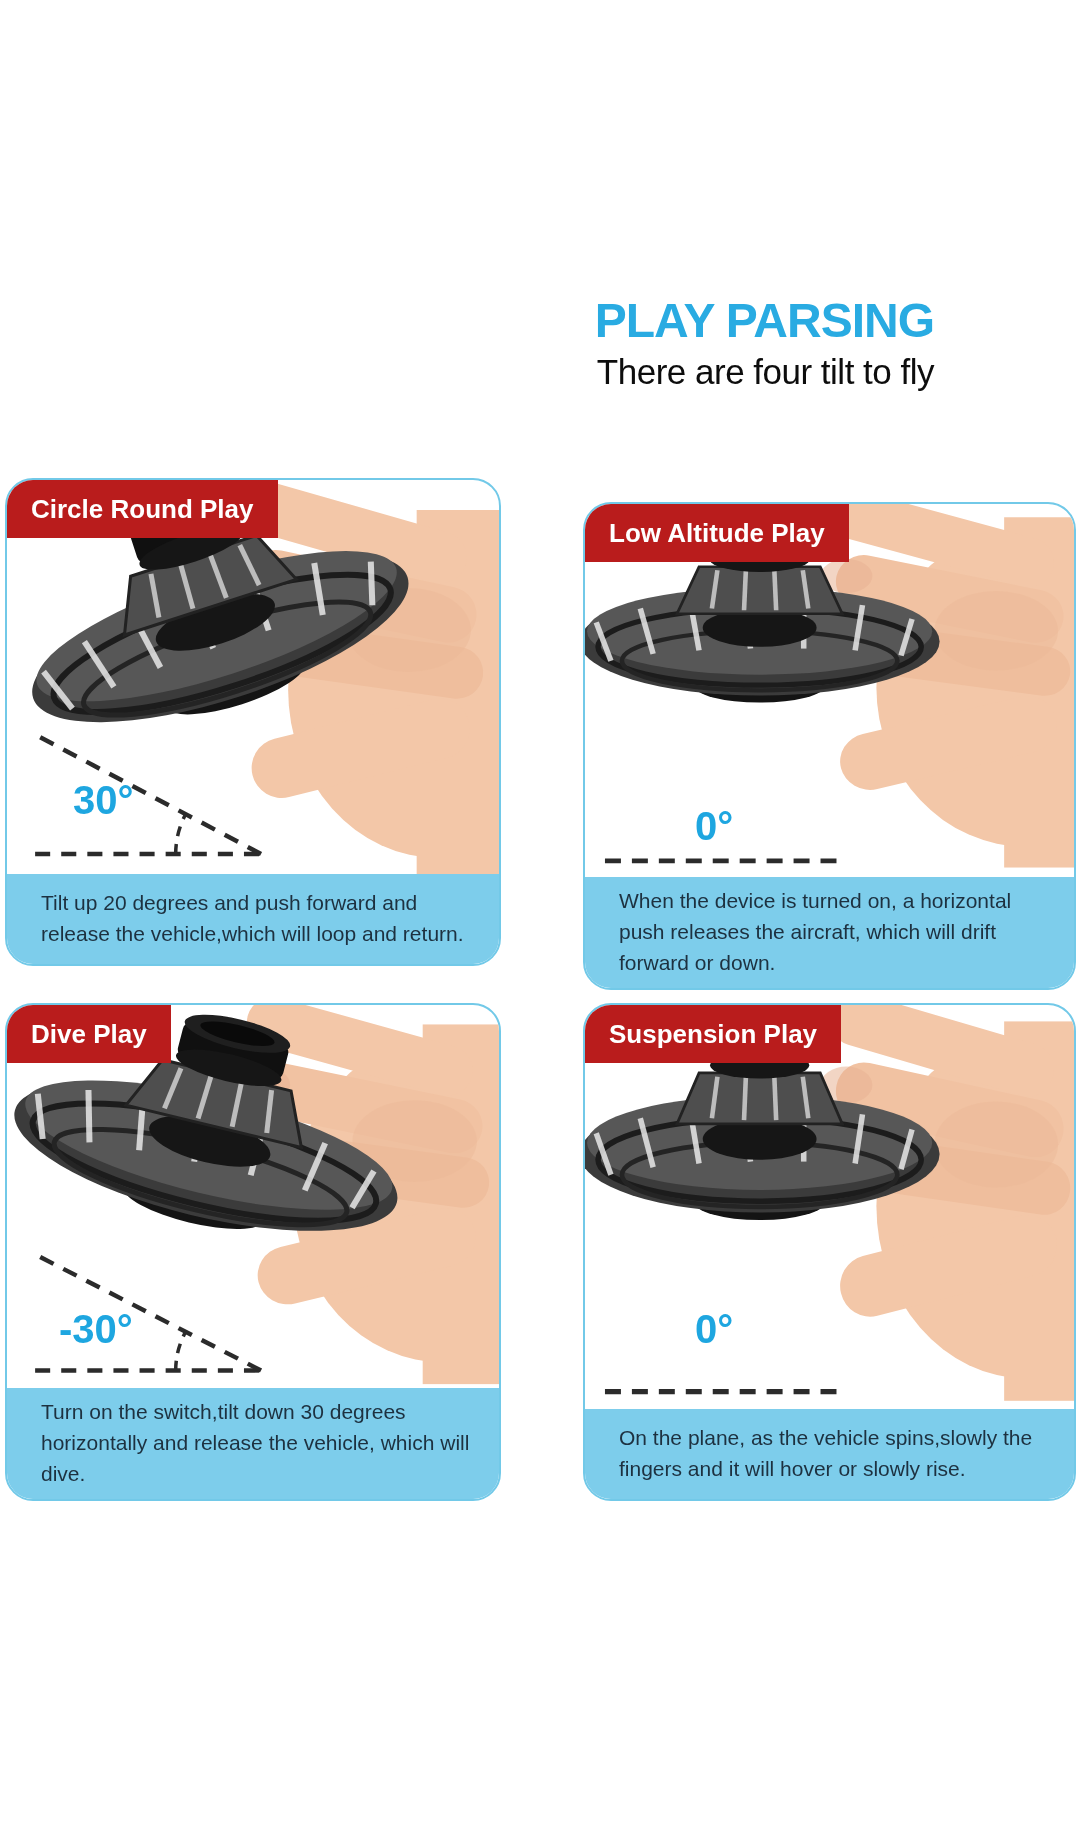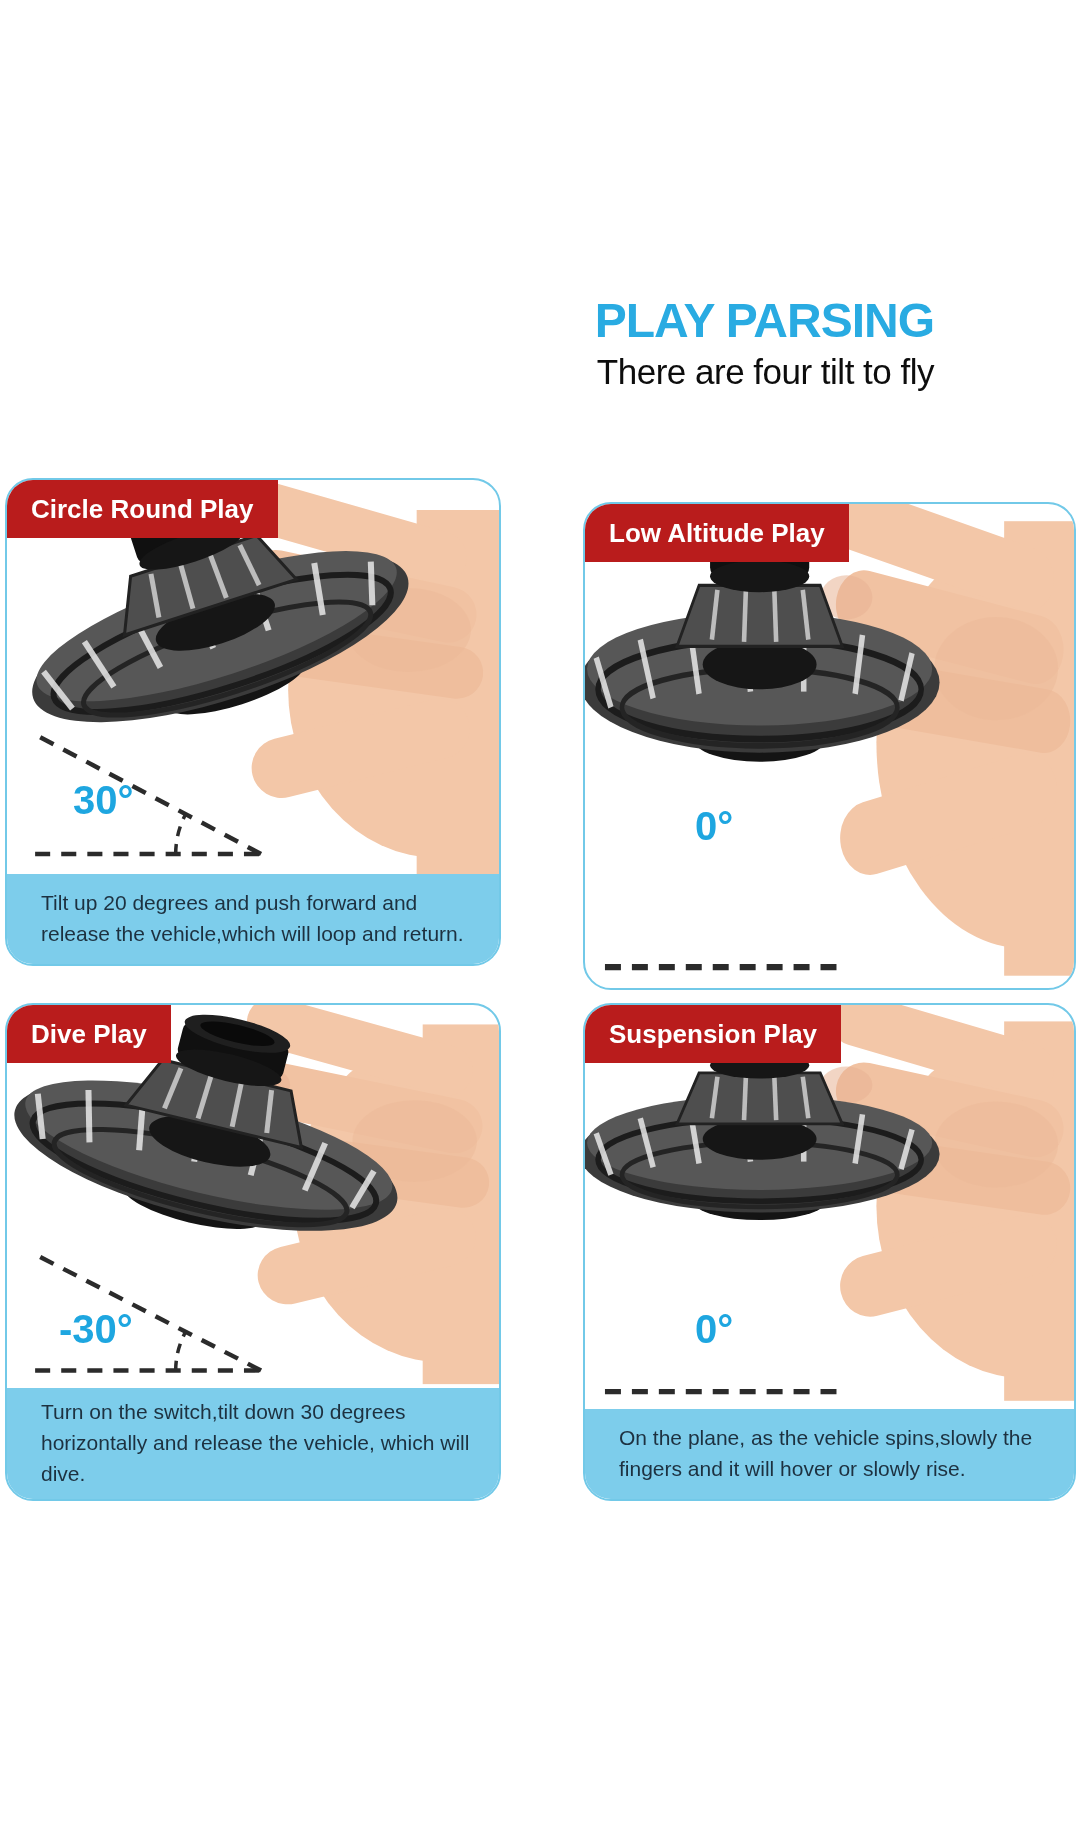--- a/index.html
+++ b/index.html
@@ -164,20 +164,23 @@
       <use href="#hand-proto" transform="translate(12,-16)"></use>
       <g transform="translate(175 138) scale(0.92)">
         <use href="#drone-proto"></use>
       </g>
       <g>
         <path class="annot" d="M20,377 H255" stroke-width="5" stroke-dasharray="16 11"></path>
       </g>
     </svg>
     <div class="angle">0°</div>
   </div>
+  <div class="panel">
+    <p>When the device is turned on, a horizontal push releases the aircraft, which will drift forward or down.</p>
+  </div>
 </div>
 
 <div class="card card3">
   <div class="badge">Dive Play</div>
   <div class="scene">
     <svg class="scene-svg" viewBox="0 0 490 394" preserveAspectRatio="none">
       <use href="#hand-proto" transform="translate(6,-10)"></use>
       <g transform="translate(200 148) rotate(14)">
         <use href="#drone-proto"></use>
       </g>

